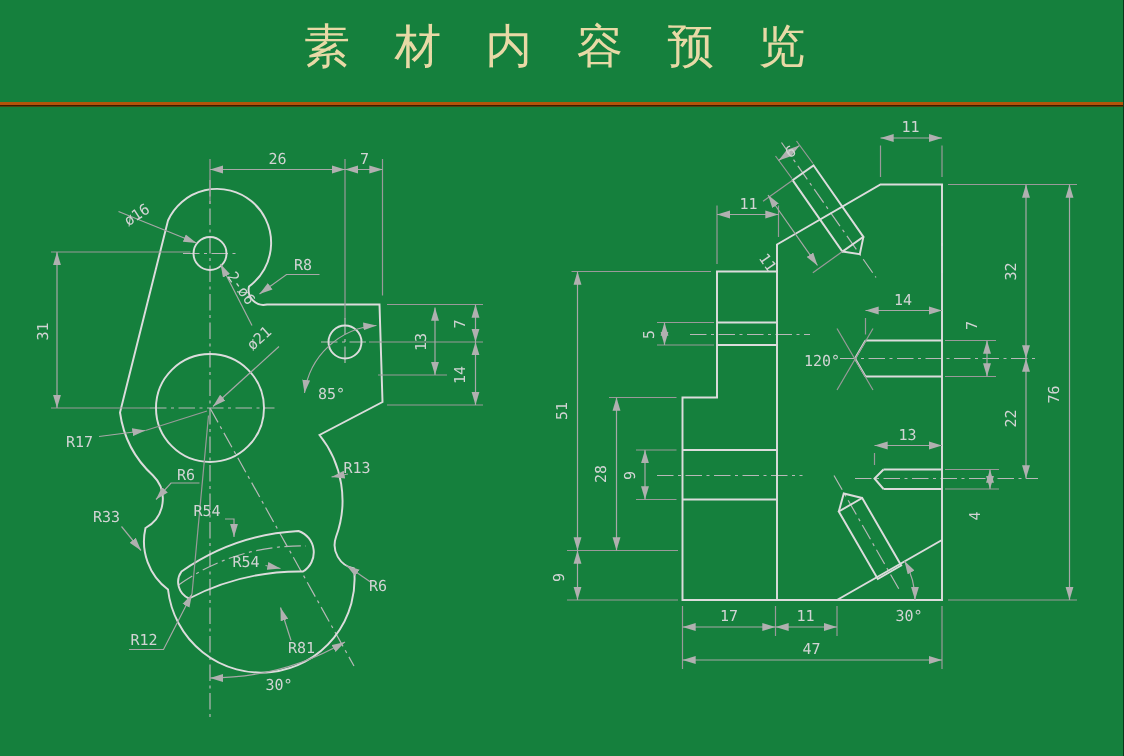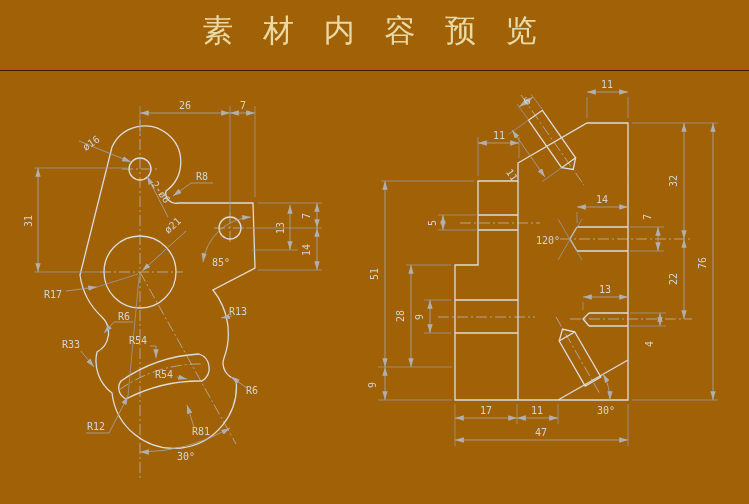--- a/index.html
+++ b/index.html
@@ -1,16 +1,16 @@
 <!DOCTYPE html>
 <html><head>
 <meta charset="utf-8">
 <style>
   html,body{margin:0;padding:0;background:#000;}
-  .stage{position:relative;width:749px;height:504px;background:#a16207;overflow:hidden;
+  .stage{position:relative;width:749px;height:504px;background:#15803d;overflow:hidden;
          font-family:"Liberation Sans",sans-serif;}
   .title{position:absolute;left:0;top:10px;width:100%;text-align:center;
          font-family:"DejaVu Serif","Liberation Serif",serif;
          font-size:31px;font-weight:500;color:#e8d9a6;letter-spacing:0.32em;}
   .divider{position:absolute;left:0;top:68px;width:100%;height:2px;
            background:#b4540a;border-bottom:1px solid #3a1c00;}
   svg{position:absolute;left:0;top:0;}
   svg text{font-family:"DejaVu Sans Mono","Liberation Mono",monospace;
            font-size:10px;fill:#d2d4d4;}
   .outline{stroke:#dcdcdc;stroke-width:1.3;fill:none;}

